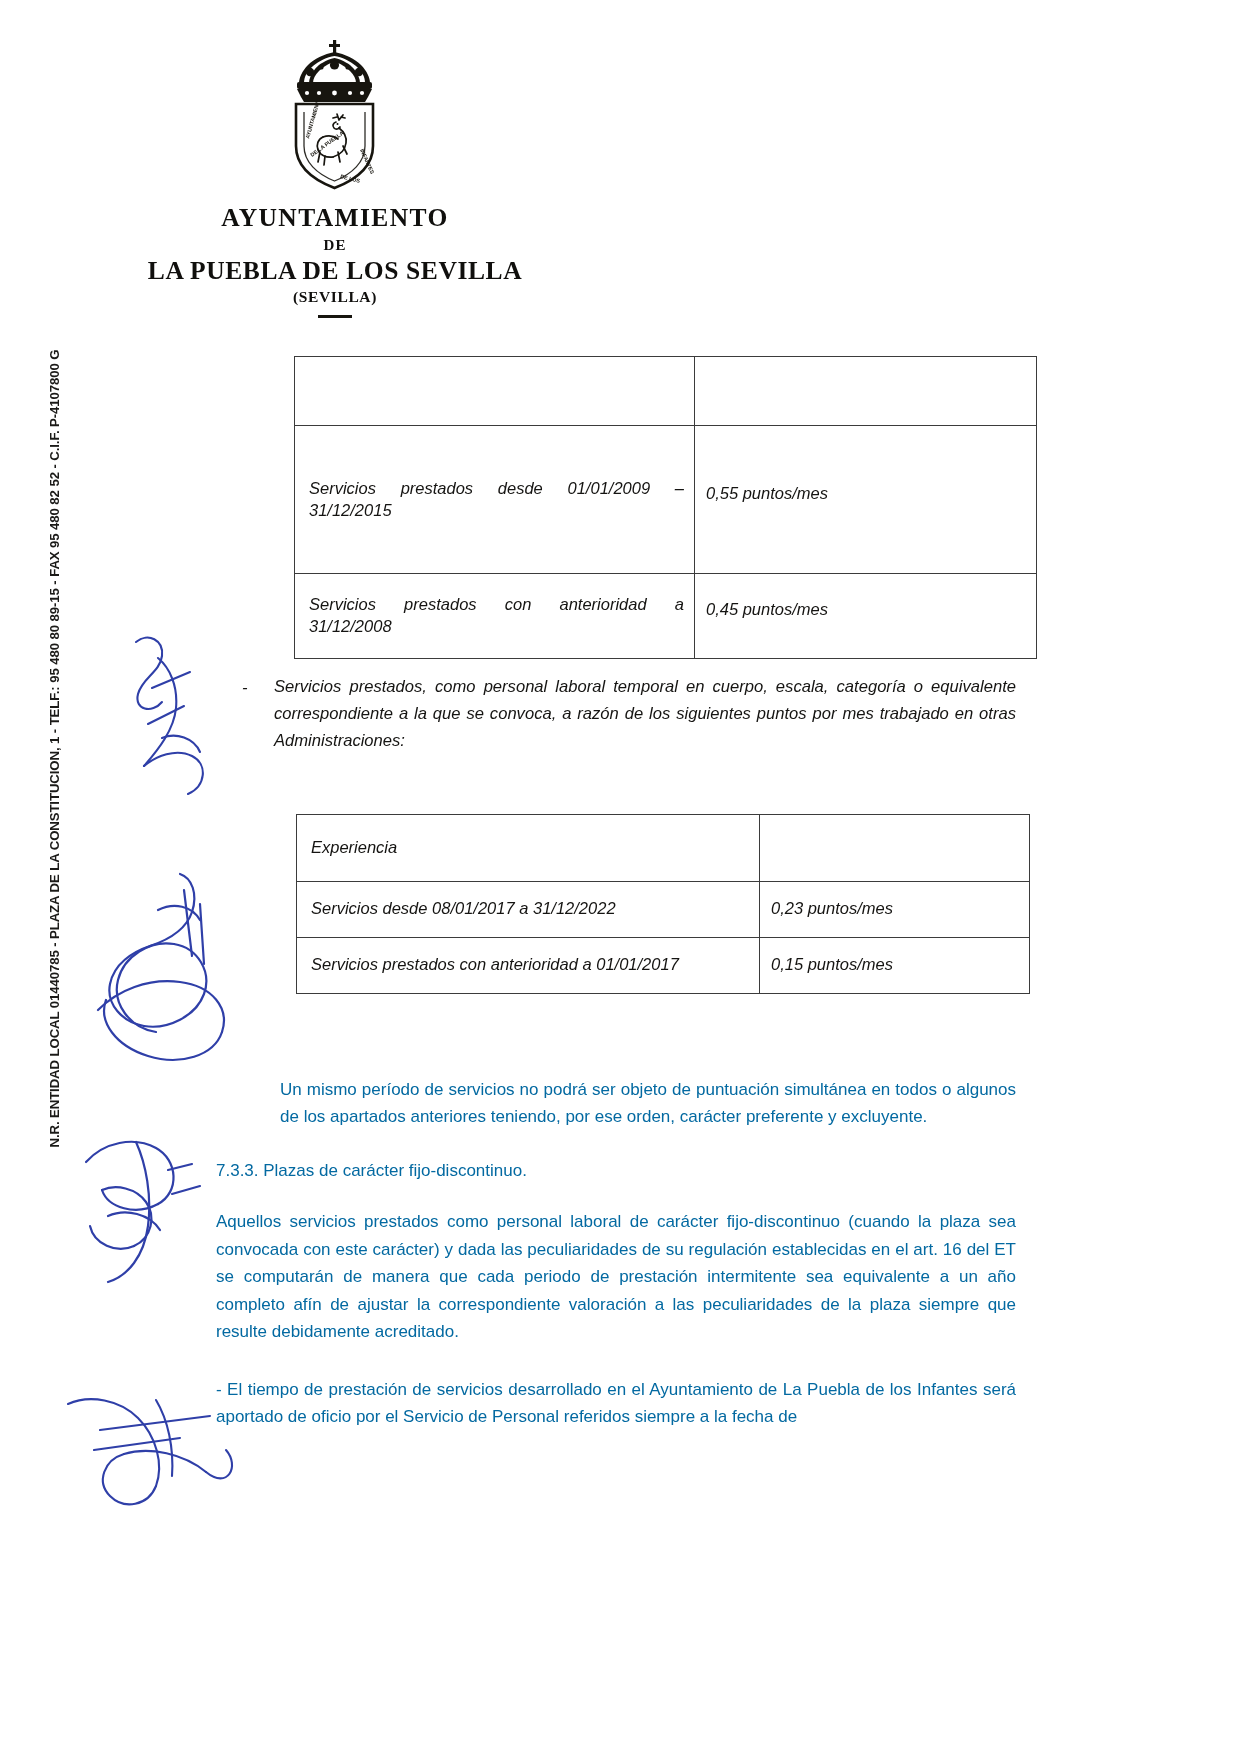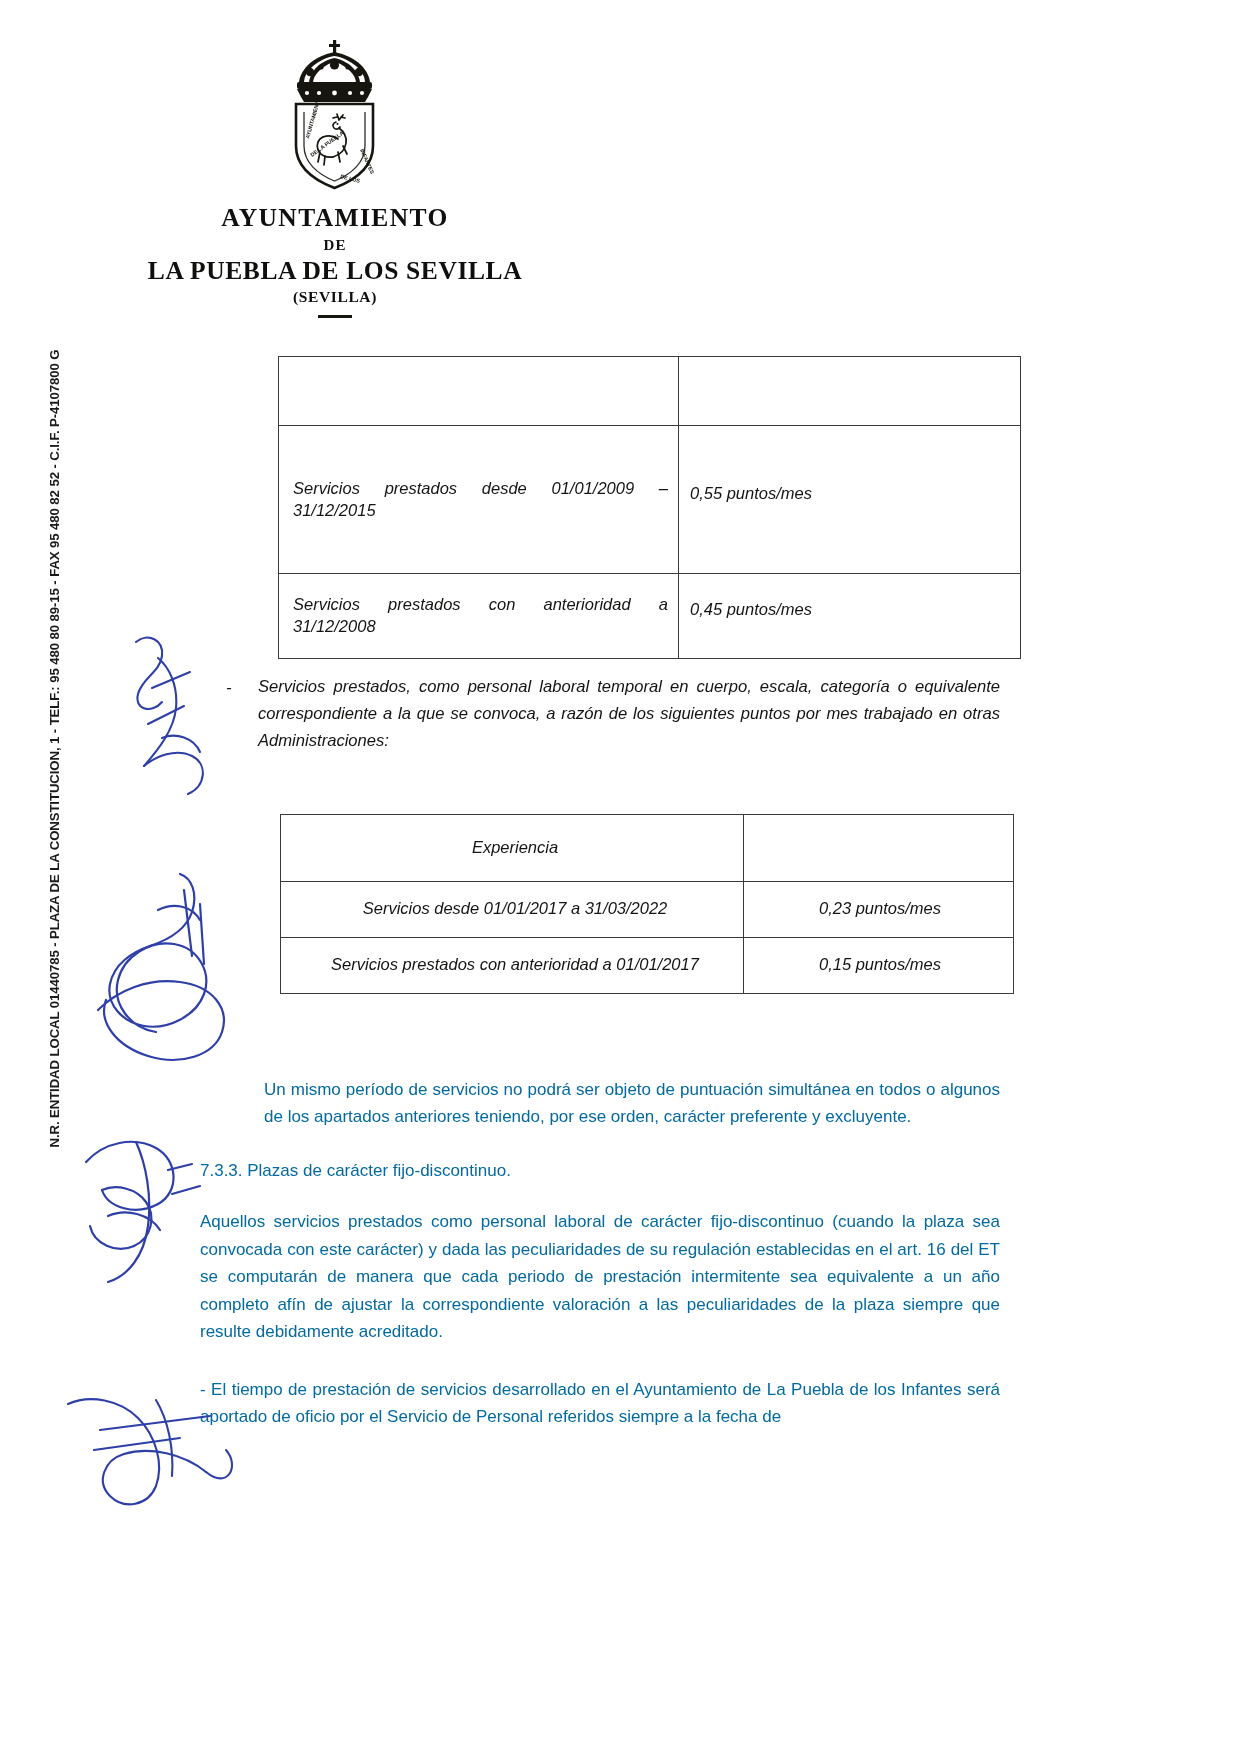--- a/index.html
+++ b/index.html
@@ -84,21 +84,21 @@
     font-weight: bold;
     letter-spacing: -0.1px;
     color: #1b1a18;
     white-space: nowrap;
     text-align: center;
   }
 
   
   .doc-body {
     position: absolute;
-    left: 200px;
+    left: 216px;
     top: 356px;
     width: 800px;
     color: #161513;
   }
 
   table.score-table {
     border-collapse: collapse;
     table-layout: fixed;
     font-family: "Liberation Sans", sans-serif;
   }
@@ -147,21 +147,20 @@
     font-size: 16.6px;
     line-height: 1.62;
     text-align: justify;
     color: #151412;
   }
 
   
   .table-two {
     width: 692px;
     margin: 59px 0 6px 80px;
-    text-align: center;
   }
   .table-two td.c1 { width: 440px; padding: 0 8px 0 14px; }
   .table-two td.c2 { width: 250px; padding: 0 8px 0 11px; }
   .table-two tr.r-head td { height: 66px; }
   .table-two tr.r-data td { height: 55px; }
 
   
   .para {
     font-size: 17px;
     line-height: 1.62;
@@ -284,21 +283,21 @@
       <div class="bullet-text">Servicios prestados, como personal laboral temporal en cuerpo, escala, categoría o equivalente correspondiente a la que se convoca, a razón de los siguientes puntos por mes trabajado en otras Administraciones:</div>
     </div>
 
     <table class="score-table table-two">
       <tbody>
         <tr class="r-head">
           <td class="c1">Experiencia</td>
           <td class="c2"></td>
         </tr>
         <tr class="r-data">
-          <td class="c1">Servicios desde 01/01/2017 a 31/03/2022</td>
+          <td class="c1">Servicios desde 08/01/2017 a 31/12/2022</td>
           <td class="c2">0,23 puntos/mes</td>
         </tr>
         <tr class="r-data">
           <td class="c1">Servicios prestados con anterioridad a 01/01/2017</td>
           <td class="c2">0,15 puntos/mes</td>
         </tr>
       </tbody>
     </table>
 
     <div class="para p1">Un mismo período de servicios no podrá ser objeto de puntuación simultánea en todos o algunos de los apartados anteriores teniendo, por ese orden, carácter preferente y excluyente.</div>

